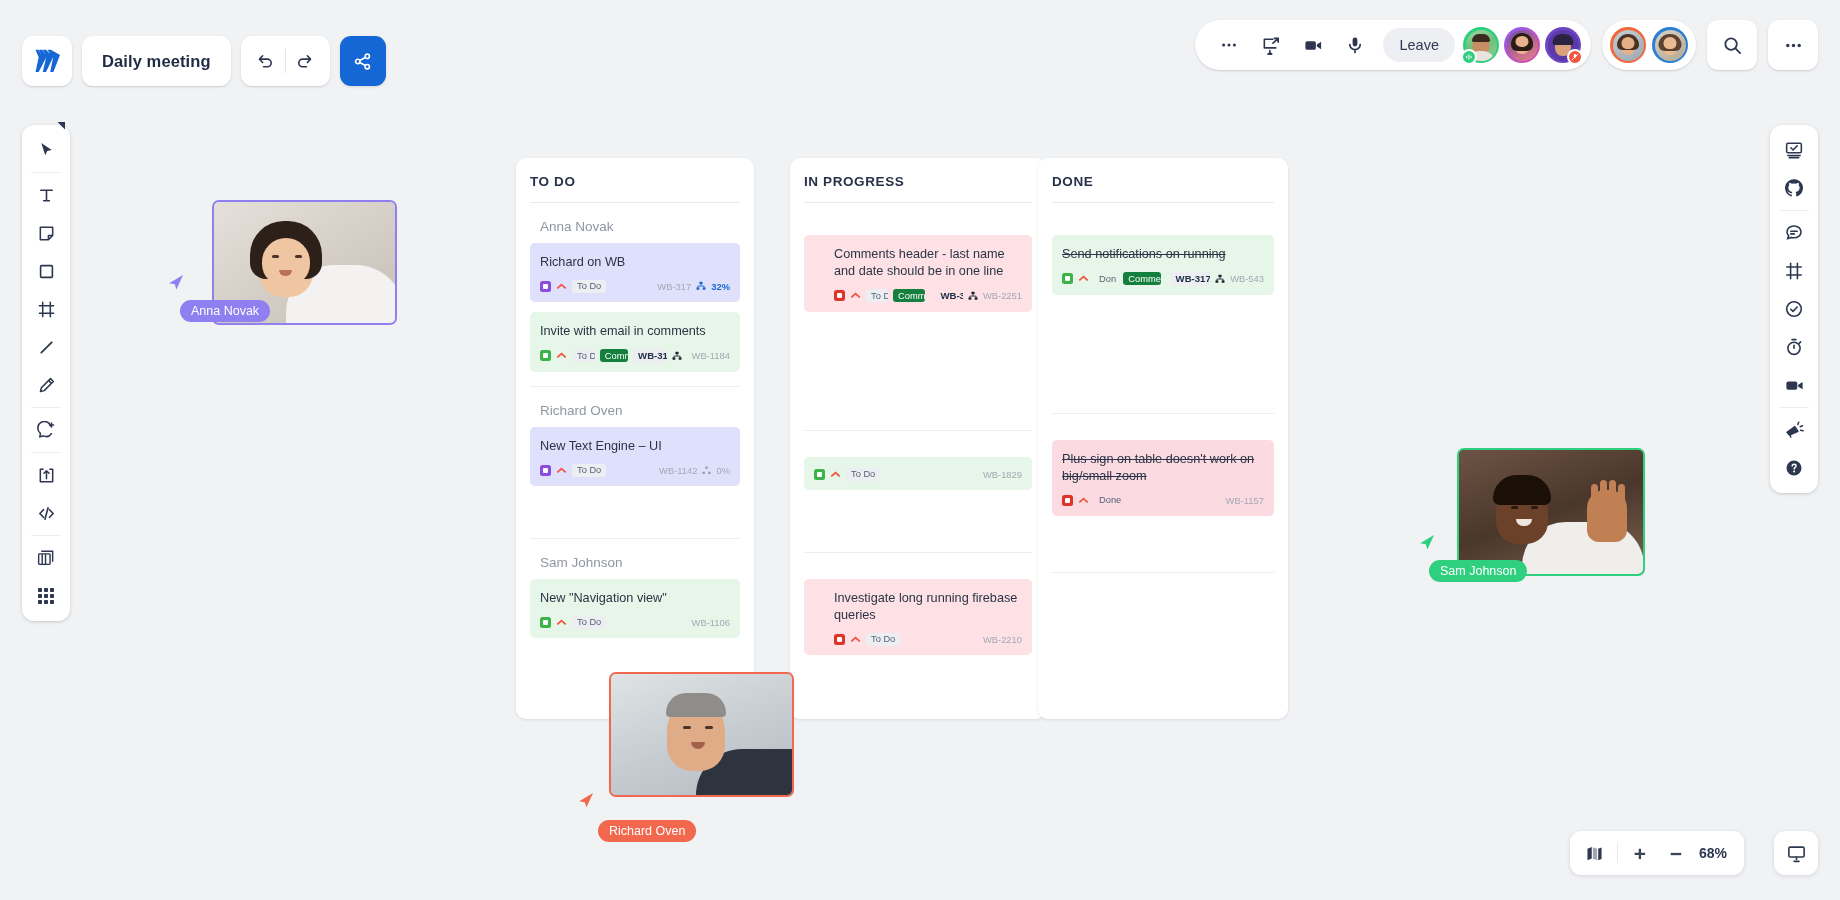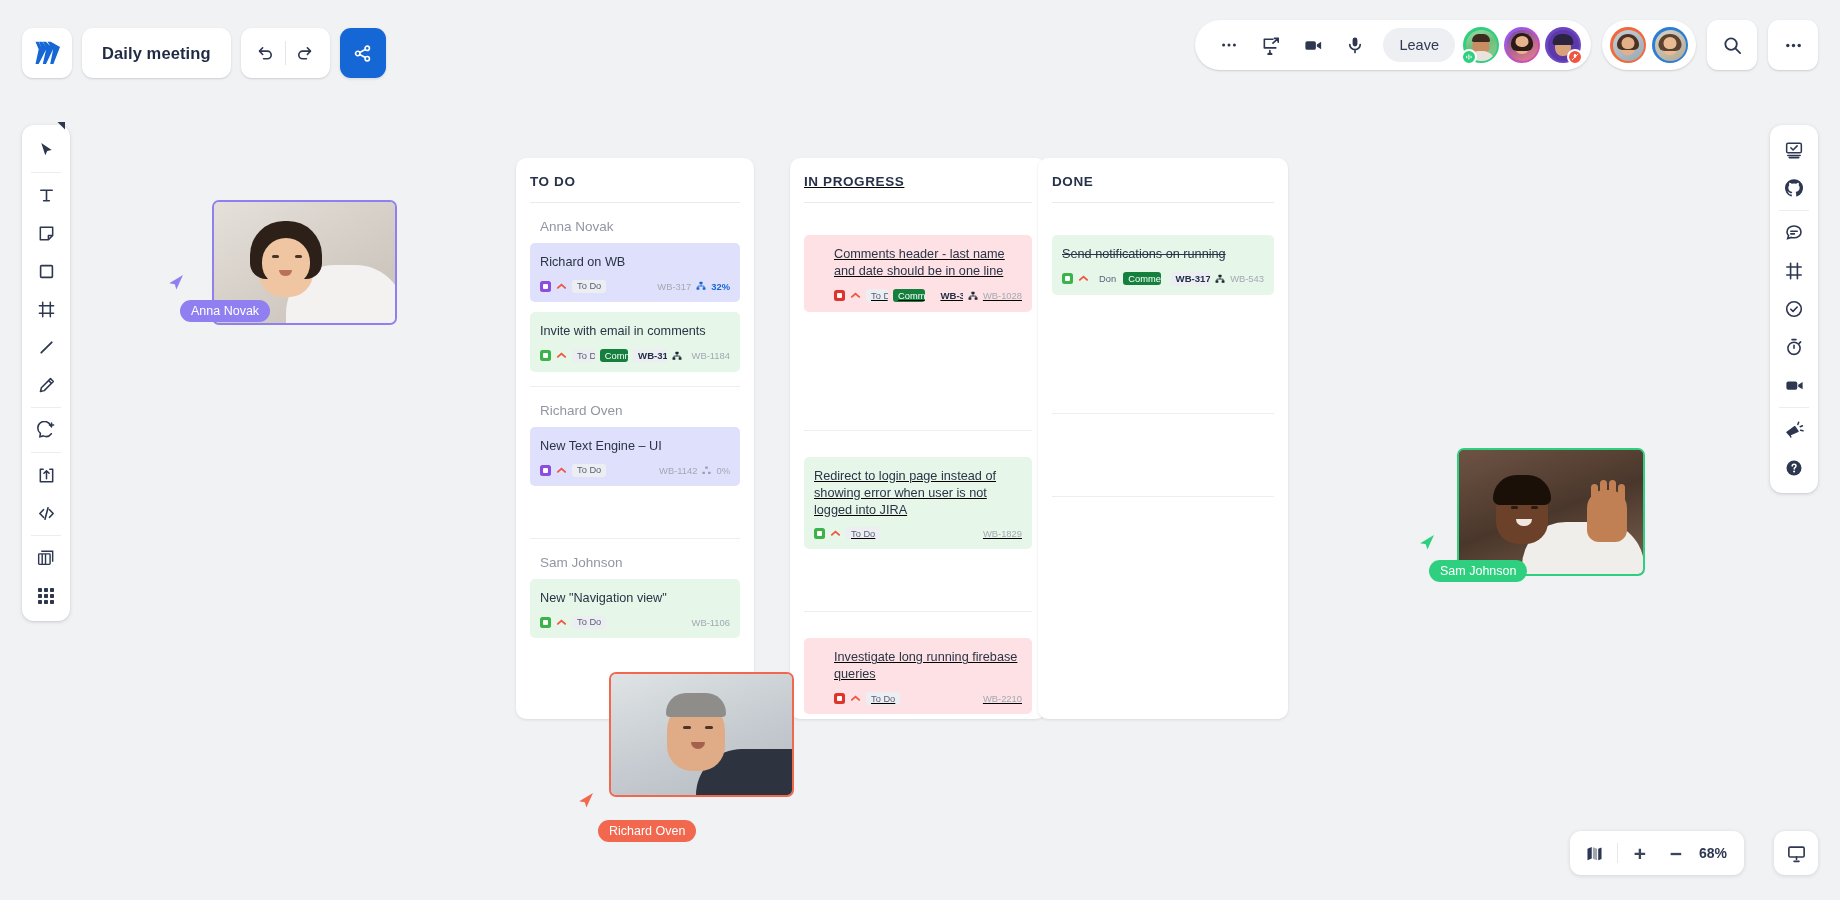--- a/index.html
+++ b/index.html
@@ -5,21 +5,21 @@
   * { box-sizing: border-box; margin: 0; padding: 0; }
   html, body {
     width: 1840px; height: 900px;
     background: #f1f2f4;
     font-family: "Liberation Sans", sans-serif;
     overflow: hidden;
   }
   #app { position: relative; width: 1840px; height: 900px; }
 
   
-  .hdr-left { position: absolute; top: 28px; left: 22px; display: flex; align-items: center; gap: 10px; }
+  .hdr-left { position: absolute; top: 36px; left: 22px; display: flex; align-items: center; gap: 10px; }
   .pill {
     background: #fff; border-radius: 11px; height: 50px;
     box-shadow: 0 1px 3px rgba(16,24,40,.10), 0 1px 1px rgba(16,24,40,.06);
     display: flex; align-items: center;
   }
   .logo-btn { width: 50px; justify-content: center; }
   .logo-svg { width: 26px; height: 26px; display:block; }
   .title-btn { padding: 0 20px; }
   .title-txt { font-size: 16.5px; font-weight: 700; color: #1f2a44; letter-spacing: .1px; white-space: nowrap; }
   .undo-grp { padding: 0 6px; gap: 0; }
@@ -578,21 +578,21 @@
                 <path d="M2 7.5L6 4l4 3.5"></path>
               </svg>
             </span>
           <span class="chip">To Do</span>
           <span class="meta-spacer"></span>
           <span class="wbid">WB-1106</span>
         </div>
       </div>
     </div>
 
-    <div class="col" style="left:790px;top:158px;width:256px;height:561px;text-decoration:underline;">
+    <div class="col" style="left:790px;top:158px;width:256px;height:561px;">
       <div class="col-title">IN PROGRESS</div>
       <div class="col-rule"></div>
 
       <div style="height:32px;"></div>
       <div class="card c-pink">
         <div class="card-title">Comments header - last name and date should be in one line</div>
         <div class="card-meta">
           <span class="type-ico" style="background:#e0342b;">
               <span></span>
             </span>
@@ -606,28 +606,27 @@
           <span class="meta-spacer"></span>
           <span class="chip strong" style="background:transparent;">WB-317</span>
           <span>
               <svg width="10" height="10" viewBox="0 0 12 12" fill="#1b2431">
                 <rect x="4.2" y="0.8" width="3.6" height="3" rx=".6"></rect>
                 <rect x="0.6" y="7.6" width="3.4" height="3" rx=".6"></rect>
                 <rect x="8" y="7.6" width="3.4" height="3" rx=".6"></rect>
                 <path d="M6 3.8v2.3M2.3 7.6V6.1h7.4v1.5" stroke="#1b2431" stroke-width="1" fill="none"></path>
               </svg>
             </span>
-          <span class="wbid">WB-1028</span>
+          <span class="wbid">WB-2251</span>
         </div>
       </div>
       <div class="grp-rule" style="margin-top:118px;"></div>
 
       <div style="height:26px;"></div>
       <div class="card c-green">
-        <div class="card-title">Redirect to login page instead of showing error when user is not logged into JIRA</div>
         <div class="card-meta">
           <span class="type-ico" style="background:#3bb34a;">
               <span></span>
             </span>
           <span class="prio">
               <svg width="11" height="11" viewBox="0 0 12 12" fill="none" stroke="#f1543f" stroke-width="2" stroke-linecap="round">
                 <path d="M2 7.5L6 4l4 3.5"></path>
               </svg>
             </span>
           <span class="chip">To Do</span>
@@ -683,20 +682,36 @@
                 <rect x="8" y="7.6" width="3.4" height="3" rx=".6"></rect>
                 <path d="M6 3.8v2.3M2.3 7.6V6.1h7.4v1.5" stroke="#1b2431" stroke-width="1" fill="none"></path>
               </svg>
             </span>
           <span class="wbid">WB-543</span>
         </div>
       </div>
       <div class="grp-rule" style="margin-top:118px;"></div>
 
       <div style="height:26px;"></div>
+      <div class="card c-pink2">
+        <div class="card-title strike">Plus sign on table doesn't work on big/small zoom</div>
+        <div class="card-meta">
+          <span class="type-ico" style="background:#e0342b;">
+              <span></span>
+            </span>
+          <span class="prio">
+              <svg width="11" height="11" viewBox="0 0 12 12" fill="none" stroke="#f1543f" stroke-width="2" stroke-linecap="round">
+                <path d="M2 7.5L6 4l4 3.5"></path>
+              </svg>
+            </span>
+          <span class="chip" style="background:transparent;">Done</span>
+          <span class="meta-spacer"></span>
+          <span class="wbid">WB-1157</span>
+        </div>
+      </div>
       <div class="grp-rule" style="margin-top:56px;"></div>
     </div>
   </div>
 
   <div class="vid" style="left:212px;top:200px;width:185px;height:125px;">
     <div class="vid-frame" style="width:185px;height:125px;border:2.5px solid #8f7ff0;background:#ded9d4;">
       <div style="position:absolute;inset:0;background:linear-gradient(150deg,#e5e0da 0%,#d2ccc4 60%,#c6bfb6 100%);"></div>
       <div style="position:absolute;left:40%;top:52%;width:118px;height:82px;border-radius:48px 48px 10px 10px;background:#f3f2f0;"></div>
       <div style="position:absolute;left:40%;top:24%;transform:translateX(-50%);width:54px;height:66px;border-radius:27px 27px 24px 24px;background:#efc5a2;"></div>
       <div style="position:absolute;left:40%;top:16%;transform:translateX(-50%);width:72px;height:58px;border-radius:34px 34px 16px 16px;background:#2c2018;"></div>

